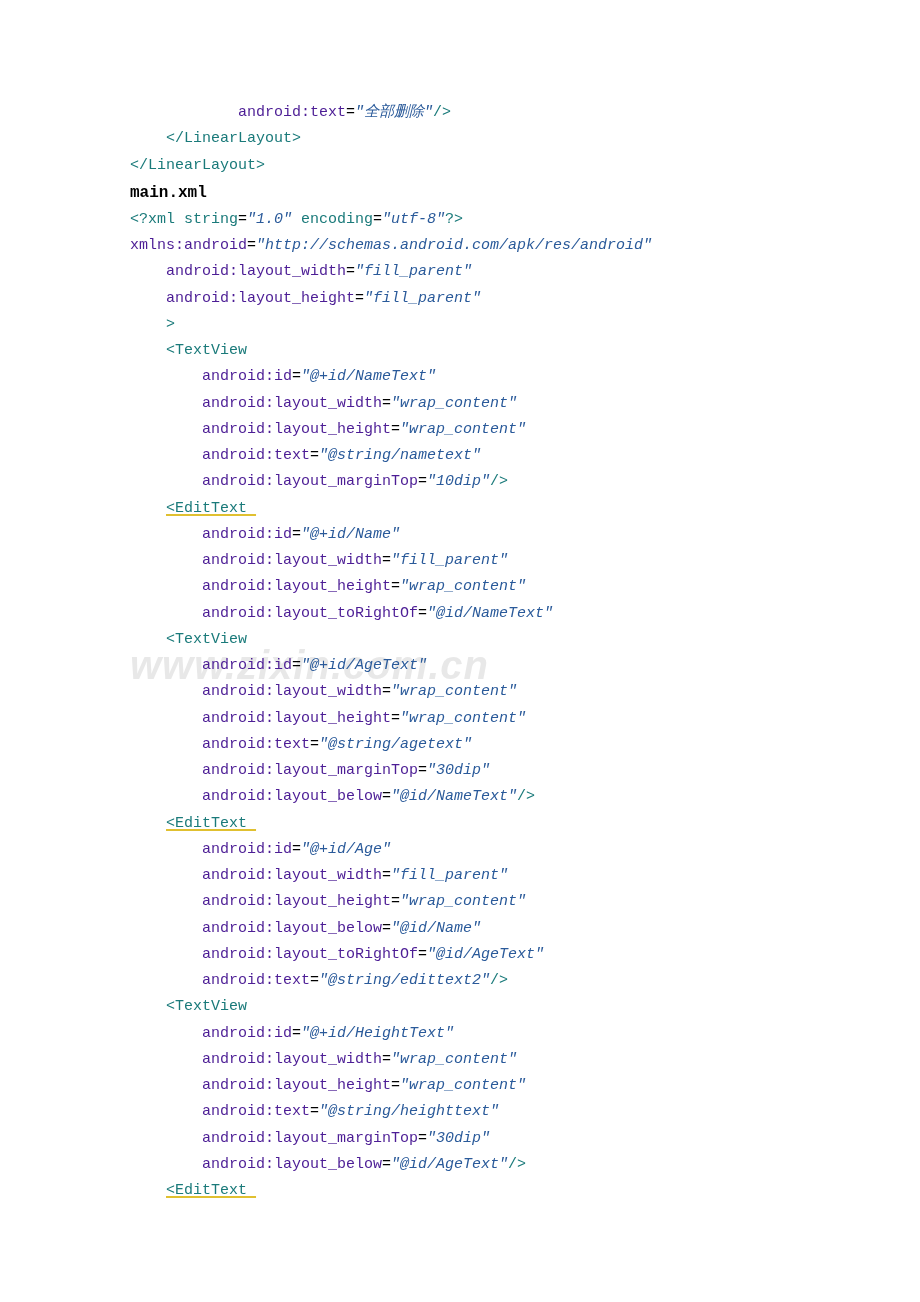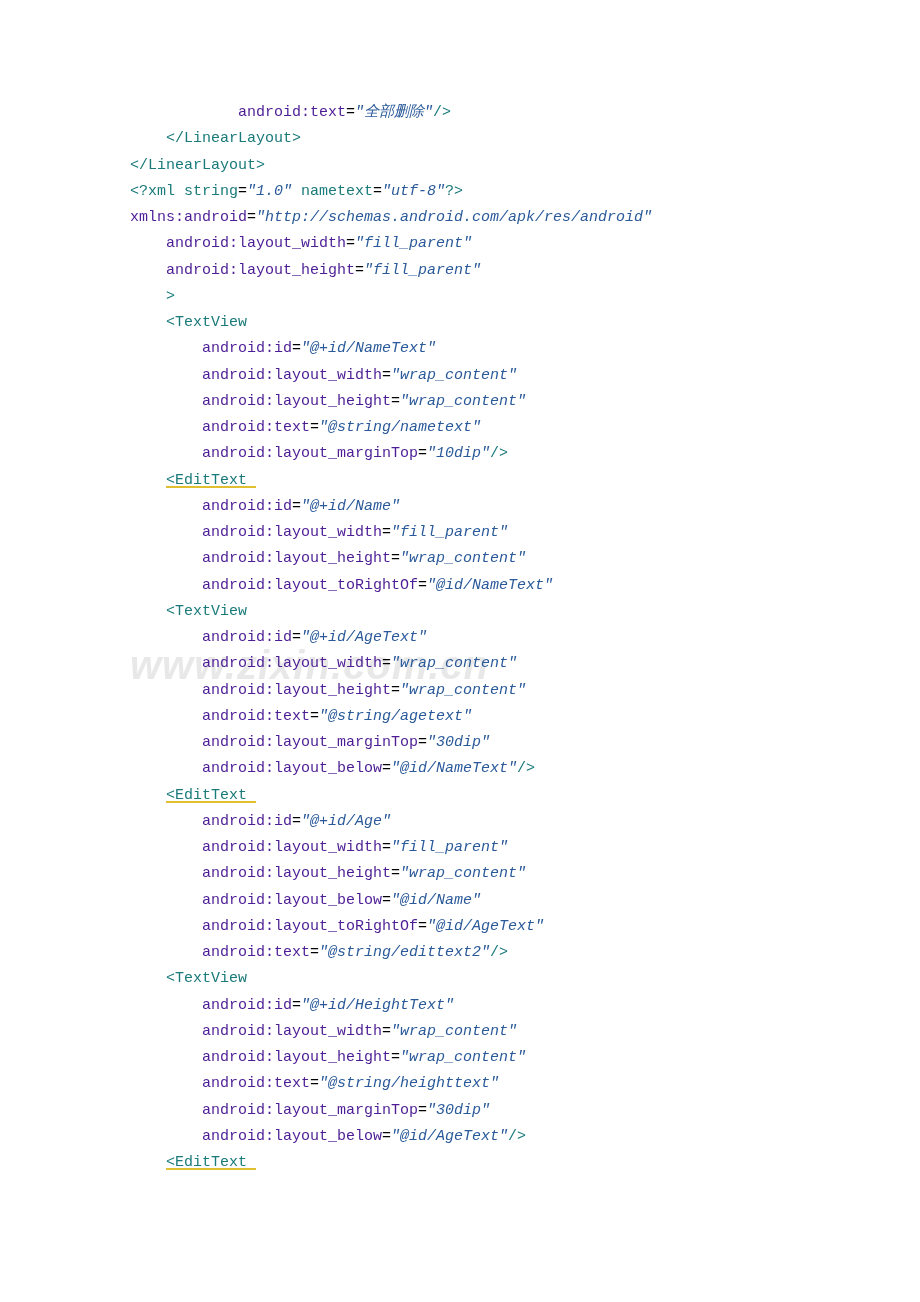--- a/index.html
+++ b/index.html
@@ -67,22 +67,23 @@
 
 <div class="watermark">www.zixin.com.cn</div>
 
 <div class="code-container content">
 
 <div class="line"><span>            </span><span class="attr">android:text</span><span>=</span><span class="value">"全部删除"</span><span class="tag">/&gt;</span></div>
 
 <div class="line tag">    &lt;/LinearLayout&gt;</div>
 <div class="line tag">&lt;/LinearLayout&gt;</div>
 
+<div class="line mono-bold">main.xml</div>
 
-<div class="line"><span class="tag">&lt;?</span><span class="tag">xml string</span><span>=</span><span class="value">"1.0"</span><span class="tag"> nametext</span><span>=</span><span class="value">"utf-8"</span><span class="tag">?&gt;</span></div>
+<div class="line"><span class="tag">&lt;?</span><span class="tag">xml string</span><span>=</span><span class="value">"1.0"</span><span class="tag"> encoding</span><span>=</span><span class="value">"utf-8"</span><span class="tag">?&gt;</span></div>
 
 
 <div class="line"><span class="attr">xmlns:android</span><span>=</span><span class="value">"http://schemas.android.com/apk/res/android"</span></div>
 
 <div class="line"><span>    </span><span class="attr">android:layout_width</span><span>=</span><span class="value">"fill_parent"</span></div>
 
 <div class="line"><span>    </span><span class="attr">android:layout_height</span><span>=</span><span class="value">"fill_parent"</span></div>
 
 <div class="line tag">    &gt;</div>
 <div class="line tag">    &lt;TextView</div>

